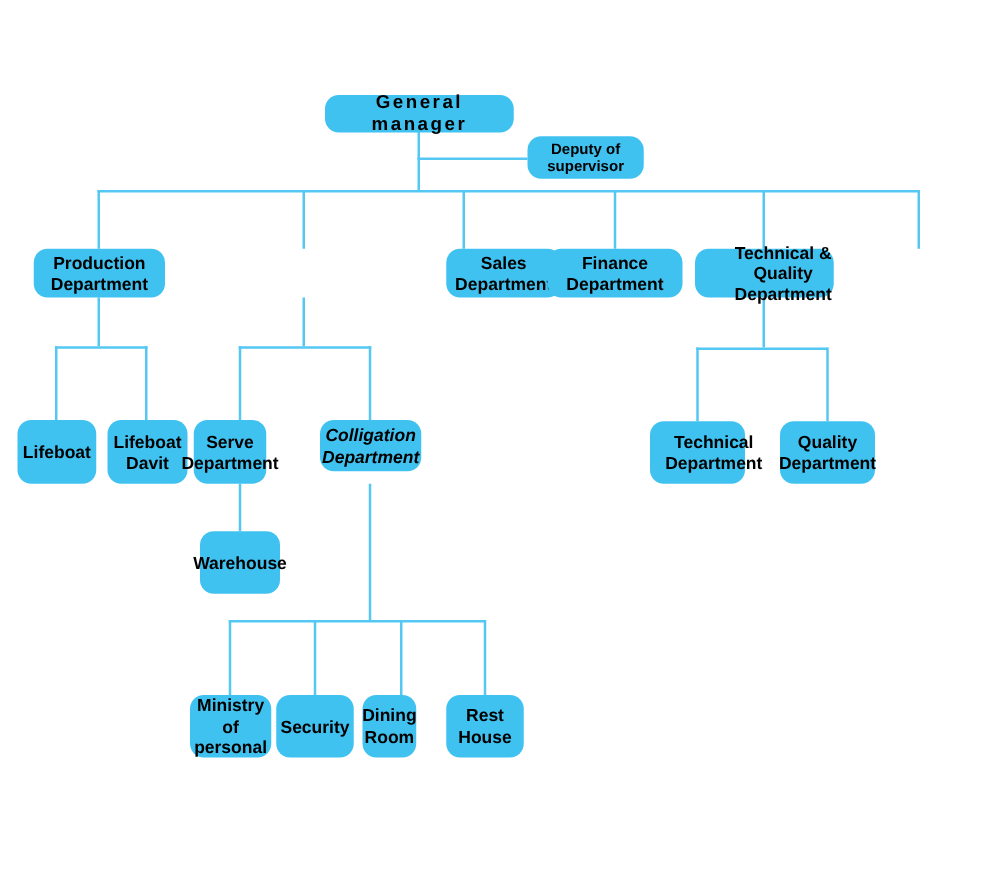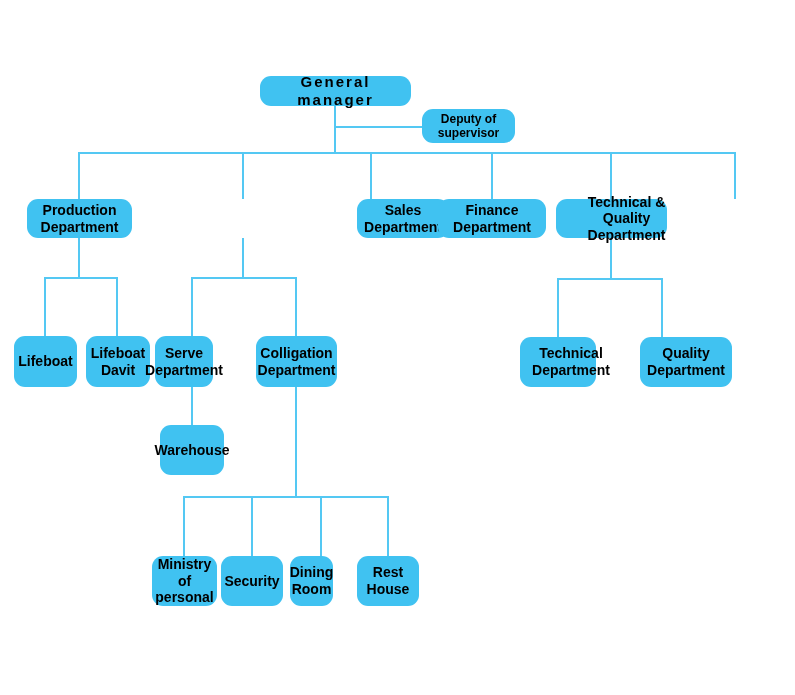--- a/index.html
+++ b/index.html
@@ -81,25 +81,25 @@
   <div class="node" style="left:438px;top:199px;width:108px;height:39px;">Finance
 Department</div>
   <div class="node" style="left:556px;top:199px;width:111px;height:39px;padding-left:32px;">Technical &amp; Quality
 Department</div>
 
   <div class="node" style="left:14px;top:336px;width:63px;height:51px;">Lifeboat</div>
   <div class="node" style="left:86px;top:336px;width:64px;height:51px;">Lifeboat
 Davit</div>
   <div class="node" style="left:155px;top:336px;width:58px;height:51px;text-align:center;">Serve
 Department</div>
-  <div class="node" style="left:256px;top:336px;width:81px;height:51px;">Colligation
+  <div class="node" style="left:256px;top:336px;width:81px;height:41px;font-style:italic;">Colligation
 Department</div>
   <div class="node" style="left:520px;top:337px;width:76px;height:50px;padding-left:28px;">Technical
 Department</div>
-  <div class="node" style="left:624px;top:337px;width:92px;height:50px;margin-left:16px;">Quality
+  <div class="node" style="left:624px;top:337px;width:76px;height:50px;">Quality
 Department</div>
 
   <div class="node" style="left:160px;top:425px;width:64px;height:50px;">Warehouse</div>
 
   <div class="node" style="left:152px;top:556px;width:65px;height:50px;">Ministry
 of personal</div>
   <div class="node" style="left:221px;top:556px;width:62px;height:50px;">Security</div>
   <div class="node" style="left:290px;top:556px;width:43px;height:50px;">Dining
 Room</div>
   <div class="node" style="left:357px;top:556px;width:62px;height:50px;">Rest

